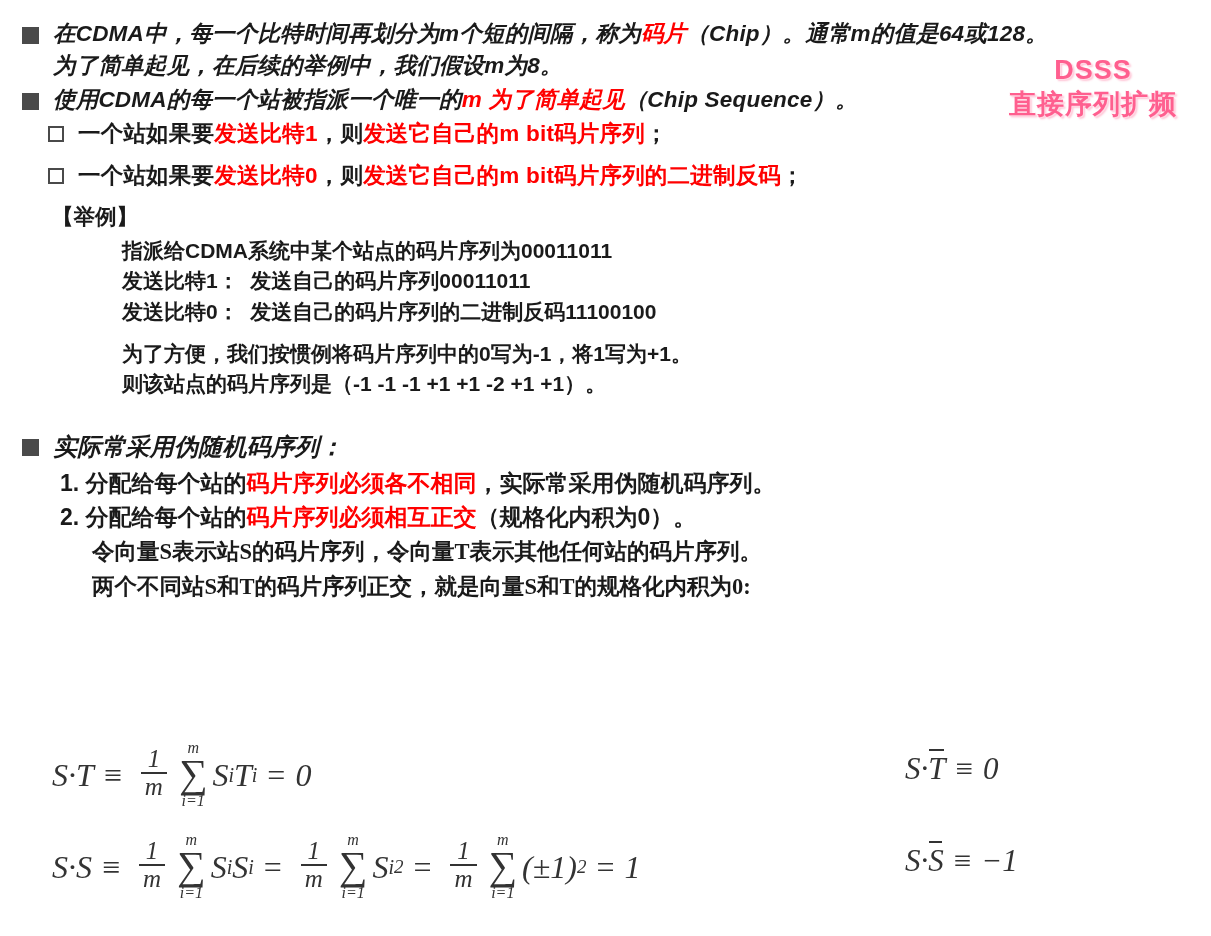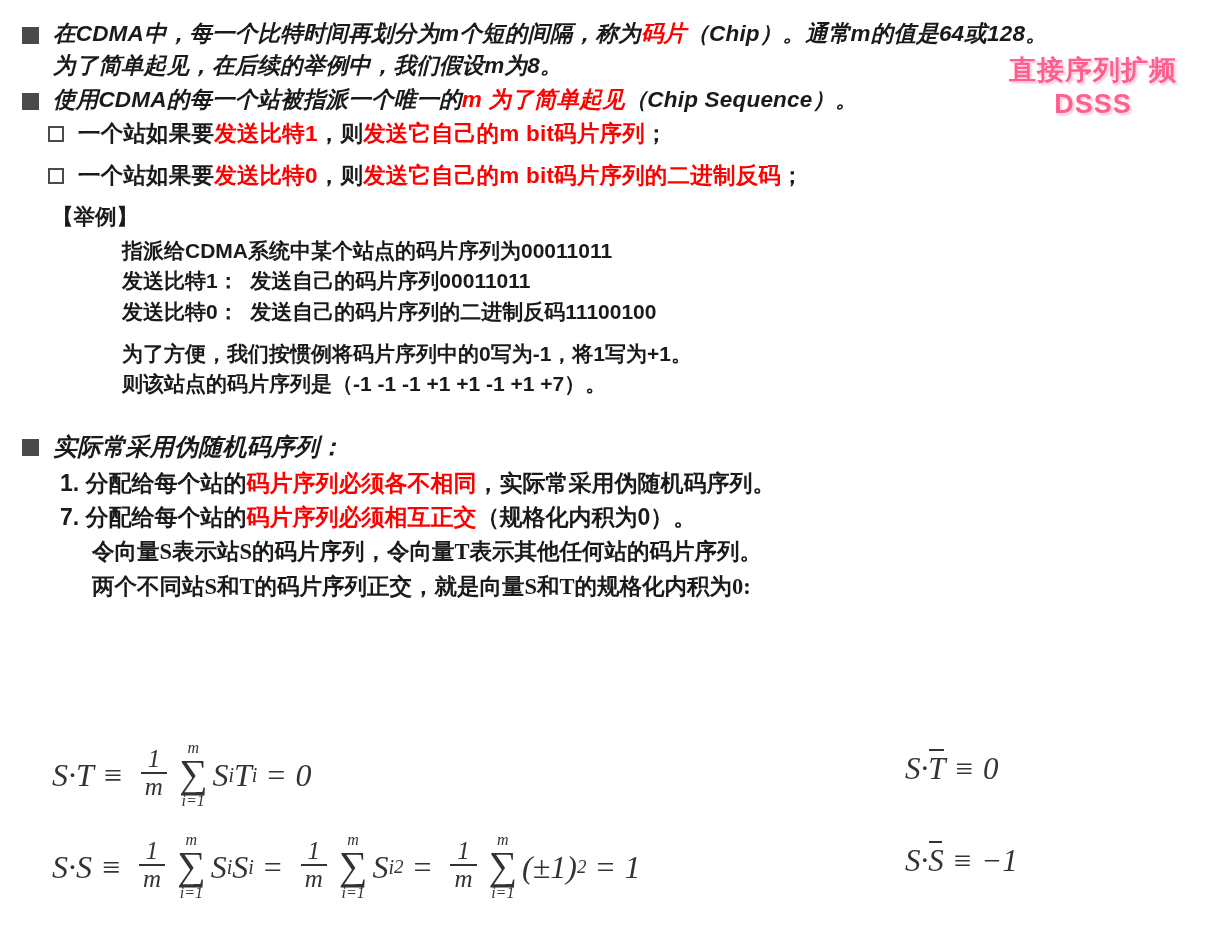--- a/index.html
+++ b/index.html
@@ -179,22 +179,22 @@
     border-top: 2px solid #333;
   }
   .paren { font-size: 32px; }
 </style>
 </head>
 <body>
 
 <div class="slide">
 
   <div class="dsss">
+    <div>DSSS</div>
     <div>直接序列扩频</div>
-    <div>DSSS</div>
   </div>
 
   <div class="bullet-row">
     <div class="sq"></div>
     <div class="btext">
       <span>在CDMA中，每一个比特时间再划分为m个短的间隔，称为</span><span class="red">码片</span><span>（Chip）。通常m的值是64或128。</span>
       <div>为了简单起见，在后续的举例中，我们假设m为8。</div>
     </div>
   </div>
 
@@ -219,33 +219,33 @@
     </div>
   </div>
 
   <div class="example-label">【举例】</div>
   <div class="example-lines">
     <div class="ex-line">指派给CDMA系统中某个站点的码片序列为00011011</div>
     <div class="ex-line">发送比特1：  发送自己的码片序列00011011</div>
     <div class="ex-line">发送比特0：  发送自己的码片序列的二进制反码11100100</div>
     <div class="ex-gap"></div>
     <div class="ex-line">为了方便，我们按惯例将码片序列中的0写为-1，将1写为+1。</div>
-    <div class="ex-line">则该站点的码片序列是（-1 -1 -1 +1 +1 -1 +1 +7）。</div>
+    <div class="ex-line">则该站点的码片序列是（-1 -1 -1 +1 +1 -2 +1 +1）。</div>
   </div>
 
   <div class="sec2">
     <div class="bullet-row">
       <div class="sq"></div>
       <div class="btext" style="font-size:24px;">实际常采用伪随机码序列：</div>
     </div>
     <div class="num-row">
       <span>1. 分配给每个站的</span><span class="red">码片序列必须各不相同</span><span>，实际常采用伪随机码序列。</span>
     </div>
     <div class="num-row">
-      <span>7. 分配给每个站的</span><span class="red">码片序列必须相互正交</span><span>（规格化内积为0）。</span>
+      <span>2. 分配给每个站的</span><span class="red">码片序列必须相互正交</span><span>（规格化内积为0）。</span>
     </div>
     <div class="plain-row">令向量S表示站S的码片序列，令向量T表示其他任何站的码片序列。</div>
     <div class="plain-row">两个不同站S和T的码片序列正交，就是向量S和T的规格化内积为0:</div>
   </div>
 
   <div class="formulas">
 
     <div class="frow">
       <div class="f-left">
         <span>S·T</span>

